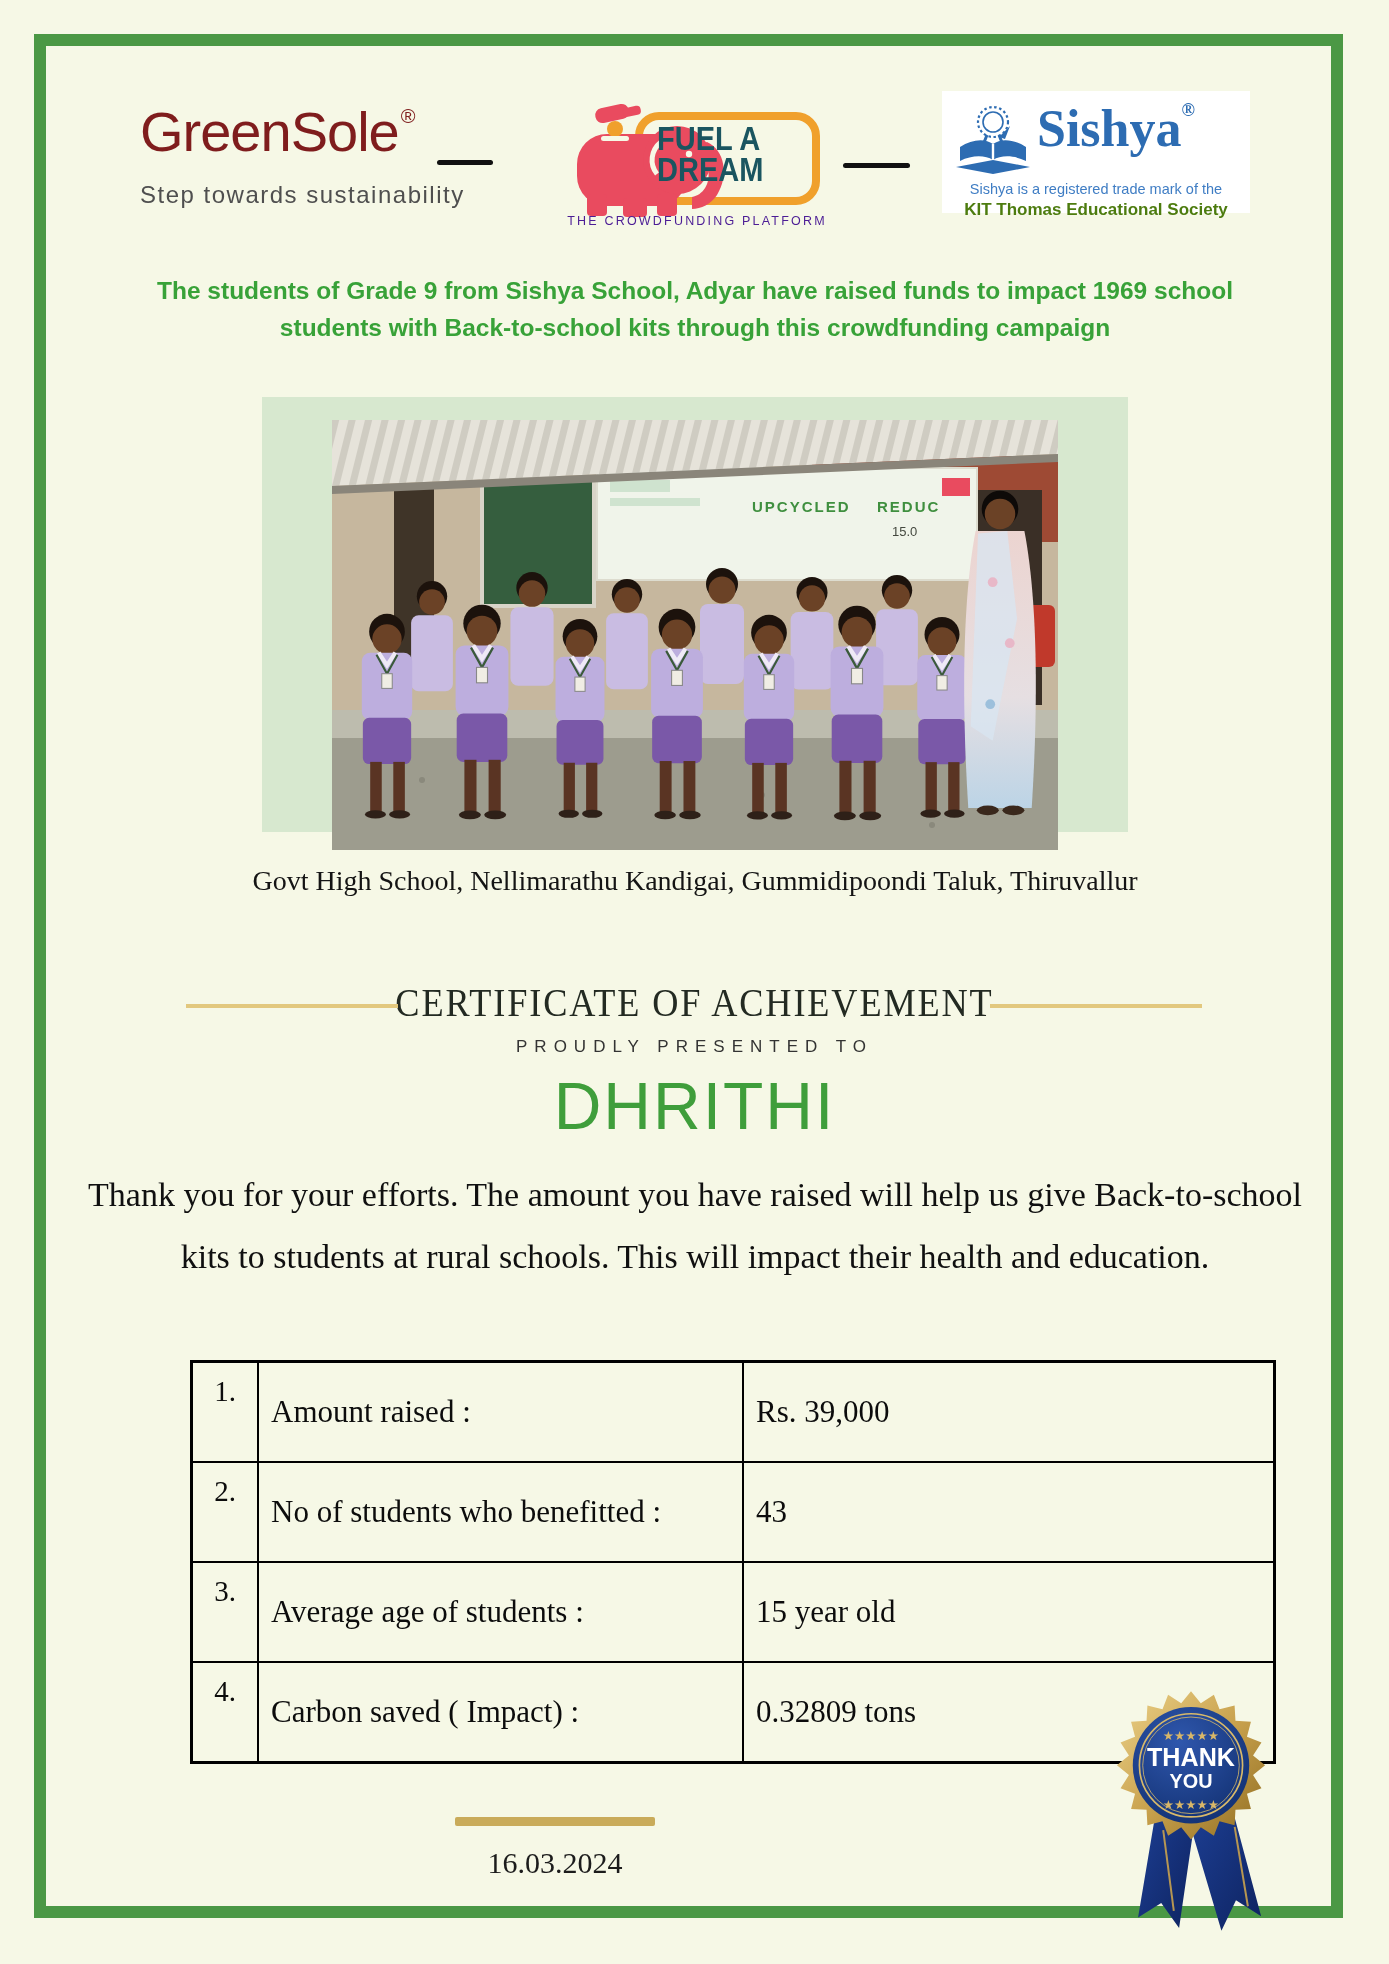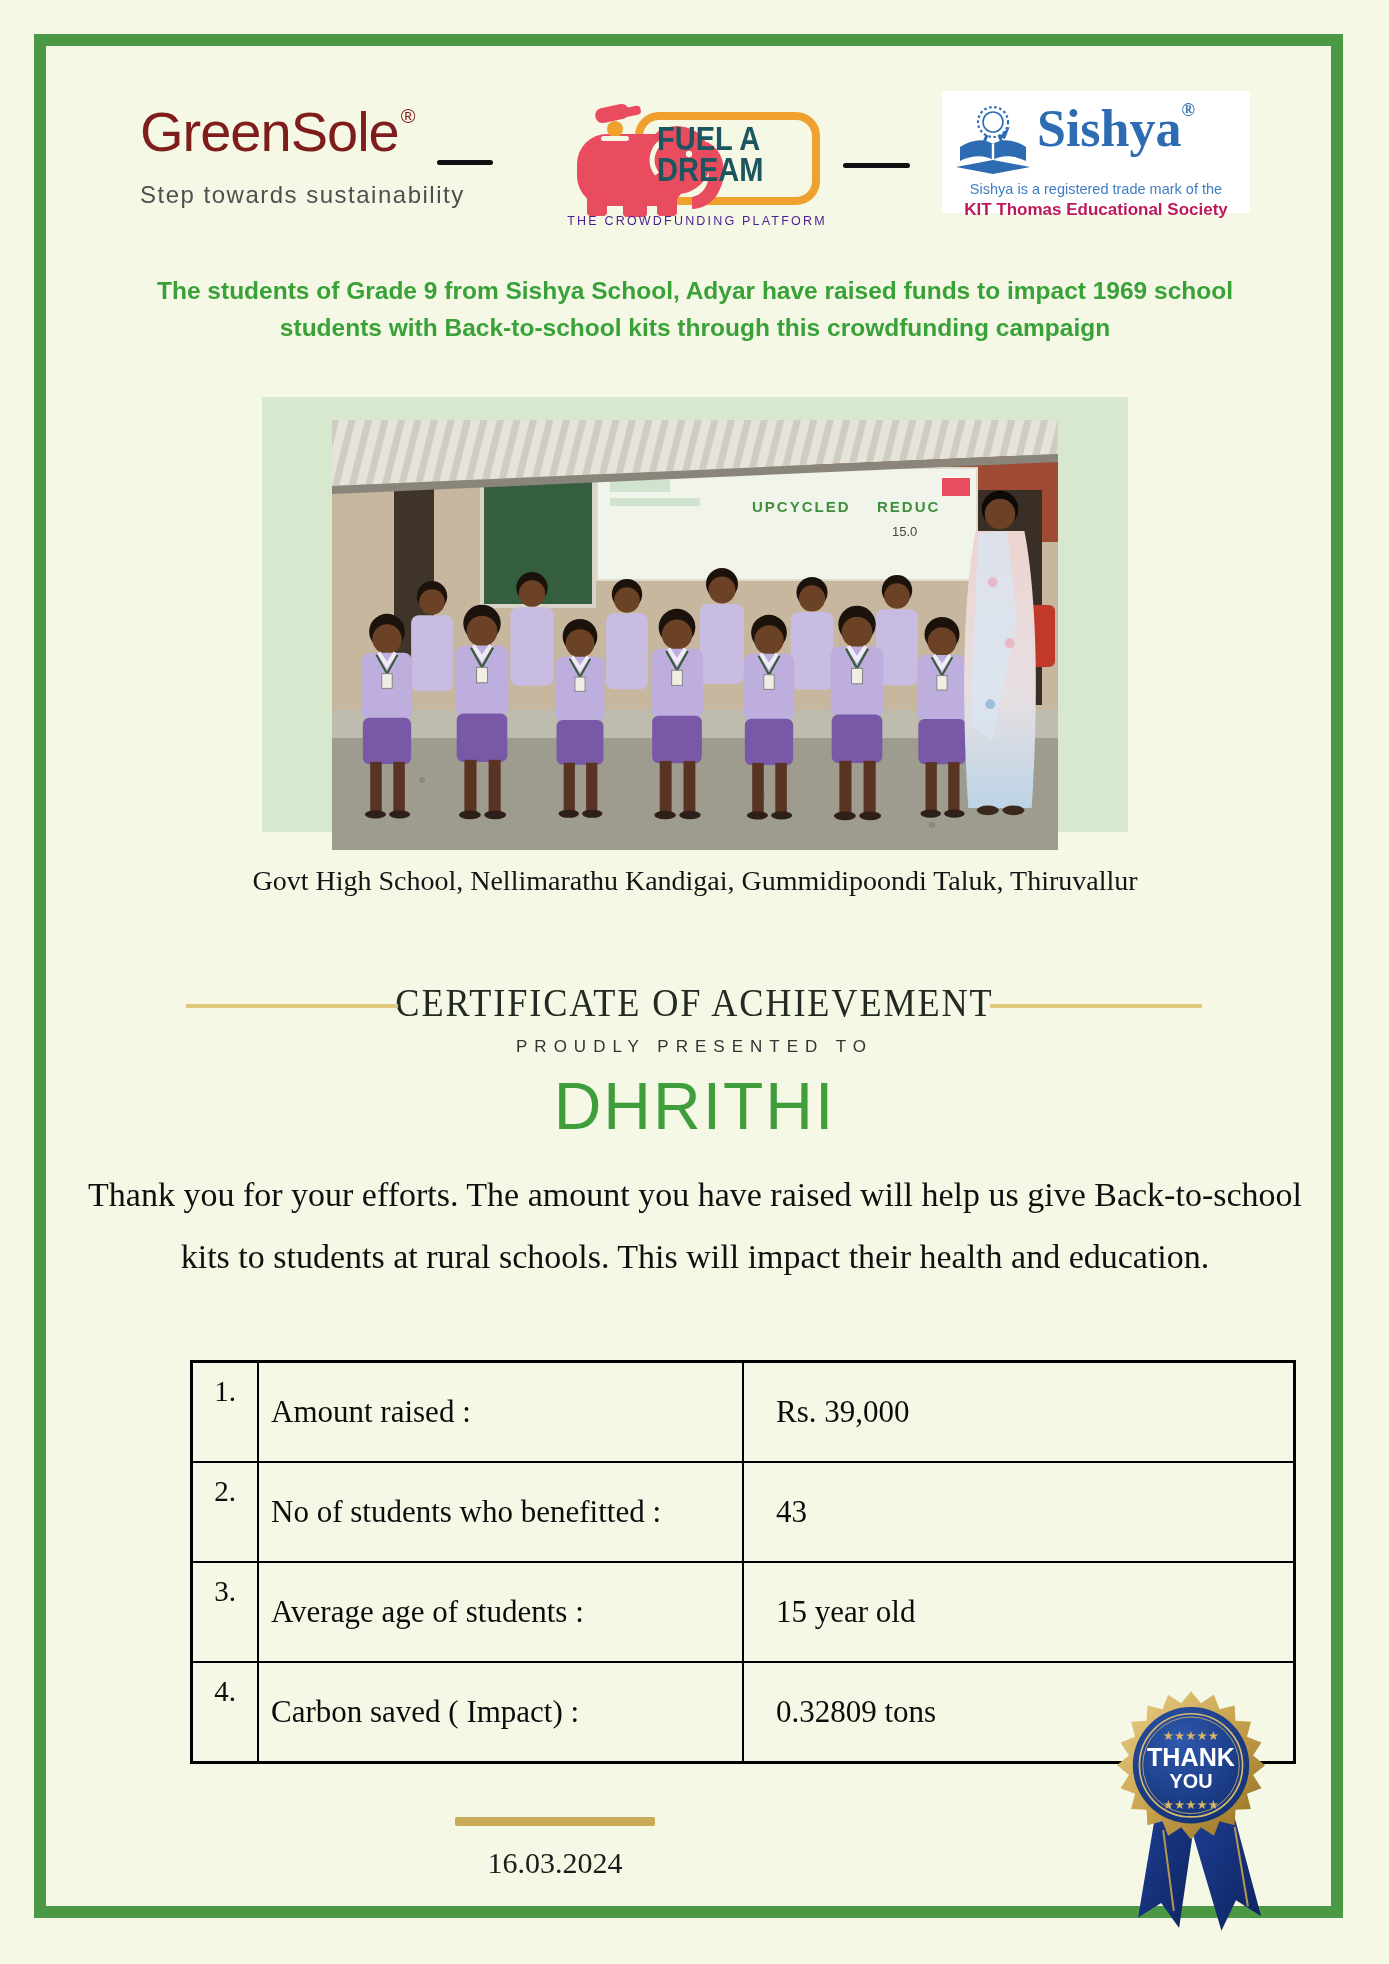--- a/index.html
+++ b/index.html
@@ -32,21 +32,21 @@
   .fad-tag{position:absolute;left:563px;top:214px;width:268px;text-align:center;
     font-size:12.5px;letter-spacing:2.2px;color:#4c1d95;}
   .sy-logo{position:absolute;left:942px;top:91px;width:308px;height:122px;background:#ffffff;}
   .sy-book{position:absolute;left:12px;top:12px;}
   .sy-name{position:absolute;left:95px;top:10px;font-family:"Liberation Serif",serif;
     font-weight:bold;font-size:52px;color:#2d6cb2;line-height:1;}
   .sy-name sup{font-size:18px;vertical-align:30px;}
   .sy-tm1{position:absolute;left:0;right:0;top:90px;text-align:center;
     font-size:14.5px;color:#3f7dc4;}
   .sy-tm2{position:absolute;left:0;right:0;top:109px;text-align:center;
-    font-size:17px;font-weight:bold;color:#be185d;}
+    font-size:17px;font-weight:bold;color:#4d7c0f;}
   
   .intro{position:absolute;left:115px;top:272px;width:1160px;text-align:center;
     font-size:24.5px;font-weight:bold;color:#38a238;line-height:37px;}
   
   .photo-panel{position:absolute;left:262px;top:397px;width:866px;height:435px;background:#d7e8cf;}
   .photo{position:absolute;left:70px;top:23px;width:726px;height:430px;}
   .caption{position:absolute;left:-40px;right:-40px;top:468px;text-align:center;
     font-family:"Liberation Serif",serif;font-size:28px;color:#141414;white-space:nowrap;}
   
   .cert-title{position:absolute;left:0;right:0;top:980px;text-align:center;
@@ -62,21 +62,21 @@
   .message{position:absolute;left:80px;top:1164px;width:1230px;text-align:center;
     font-family:"Liberation Serif",serif;font-size:34px;color:#101010;line-height:62px;}
   
   .info-table{position:absolute;left:190px;top:1360px;width:1048px;
     border-collapse:collapse;table-layout:fixed;
     font-family:"Liberation Serif",serif;font-size:31px;color:#0c0c0c;
     border:3px solid #000;}
   .info-table td{border:2px solid #000;height:85px;}
   td.c-num{width:62px;text-align:center;vertical-align:top;padding-top:12px;font-size:29px;}
   td.c-label{width:470px;padding-left:12px;vertical-align:middle;}
-  td.c-value{width:516px;padding-left:32px;vertical-align:middle;}
+  td.c-value{width:516px;padding-left:12px;vertical-align:middle;}
   
   .footer-rule{position:absolute;left:455px;top:1817px;width:200px;height:9px;
     background:#c9ab5a;border-radius:2px;}
   .date{position:absolute;left:355px;top:1846px;width:400px;text-align:center;
     font-family:"Liberation Serif",serif;font-size:30px;color:#1c1c1c;}
   .badge{position:absolute;left:1105px;top:1678px;width:172px;}
 </style>
 </head>
 <body>
 

